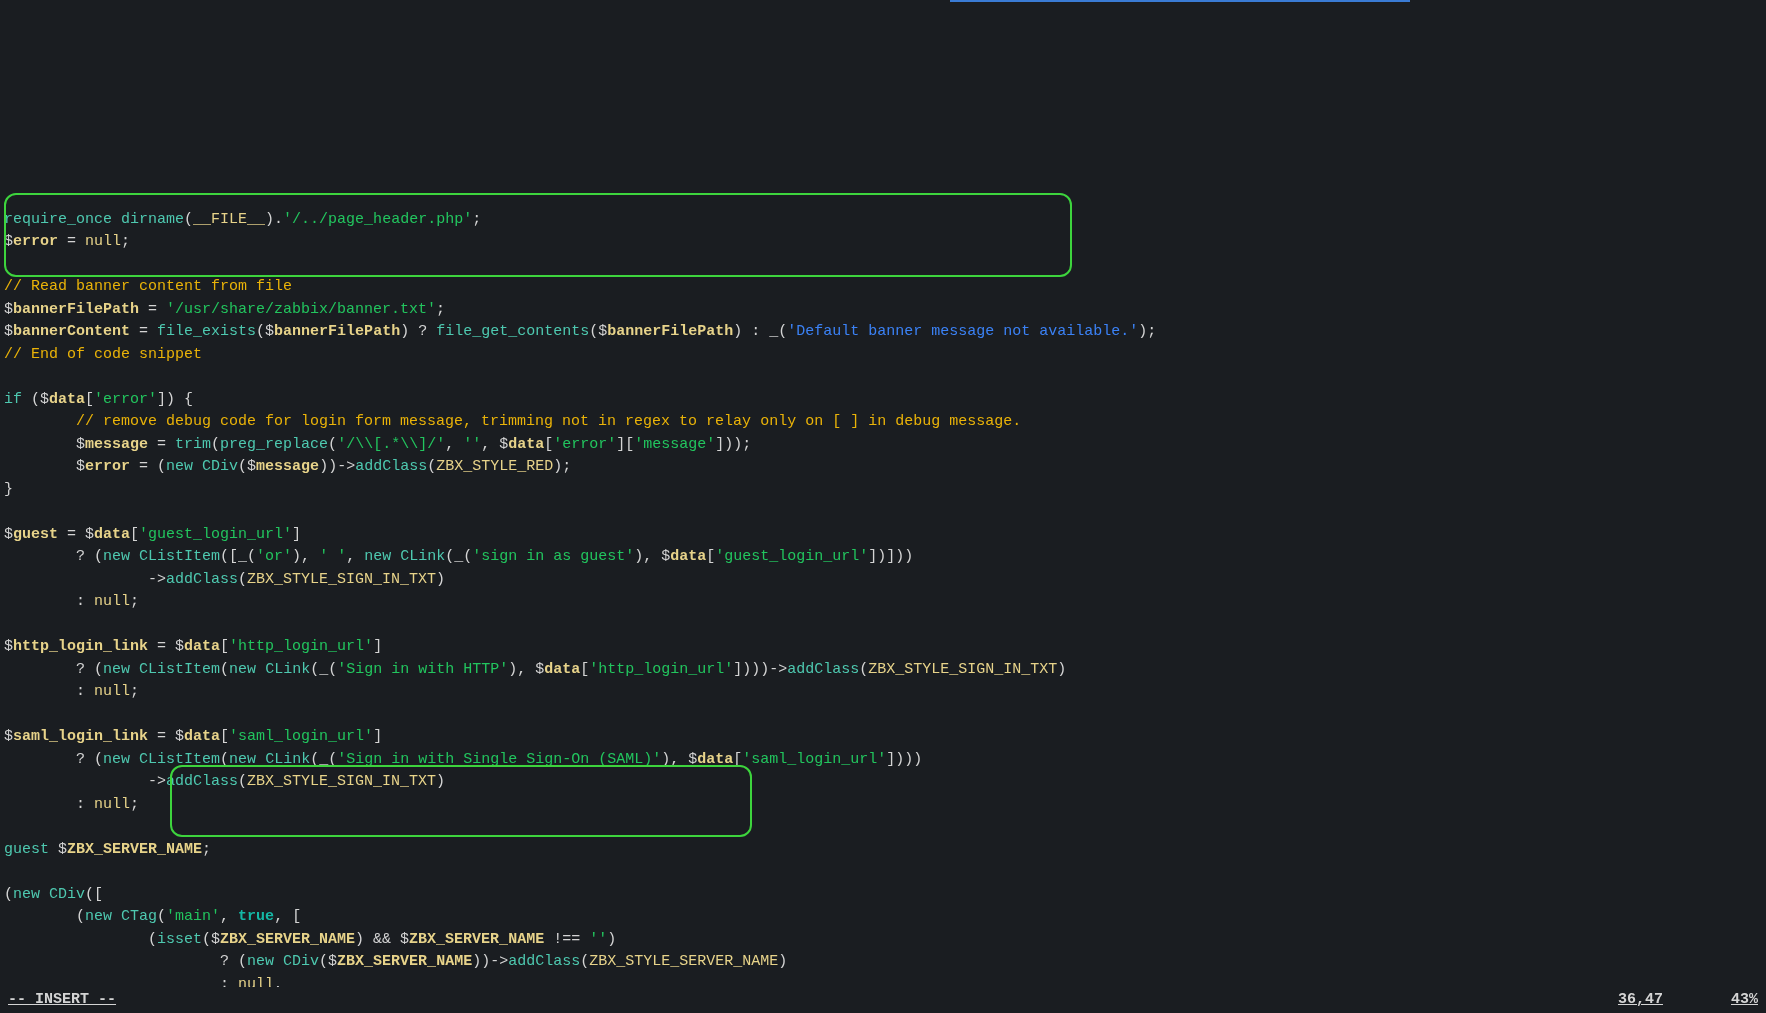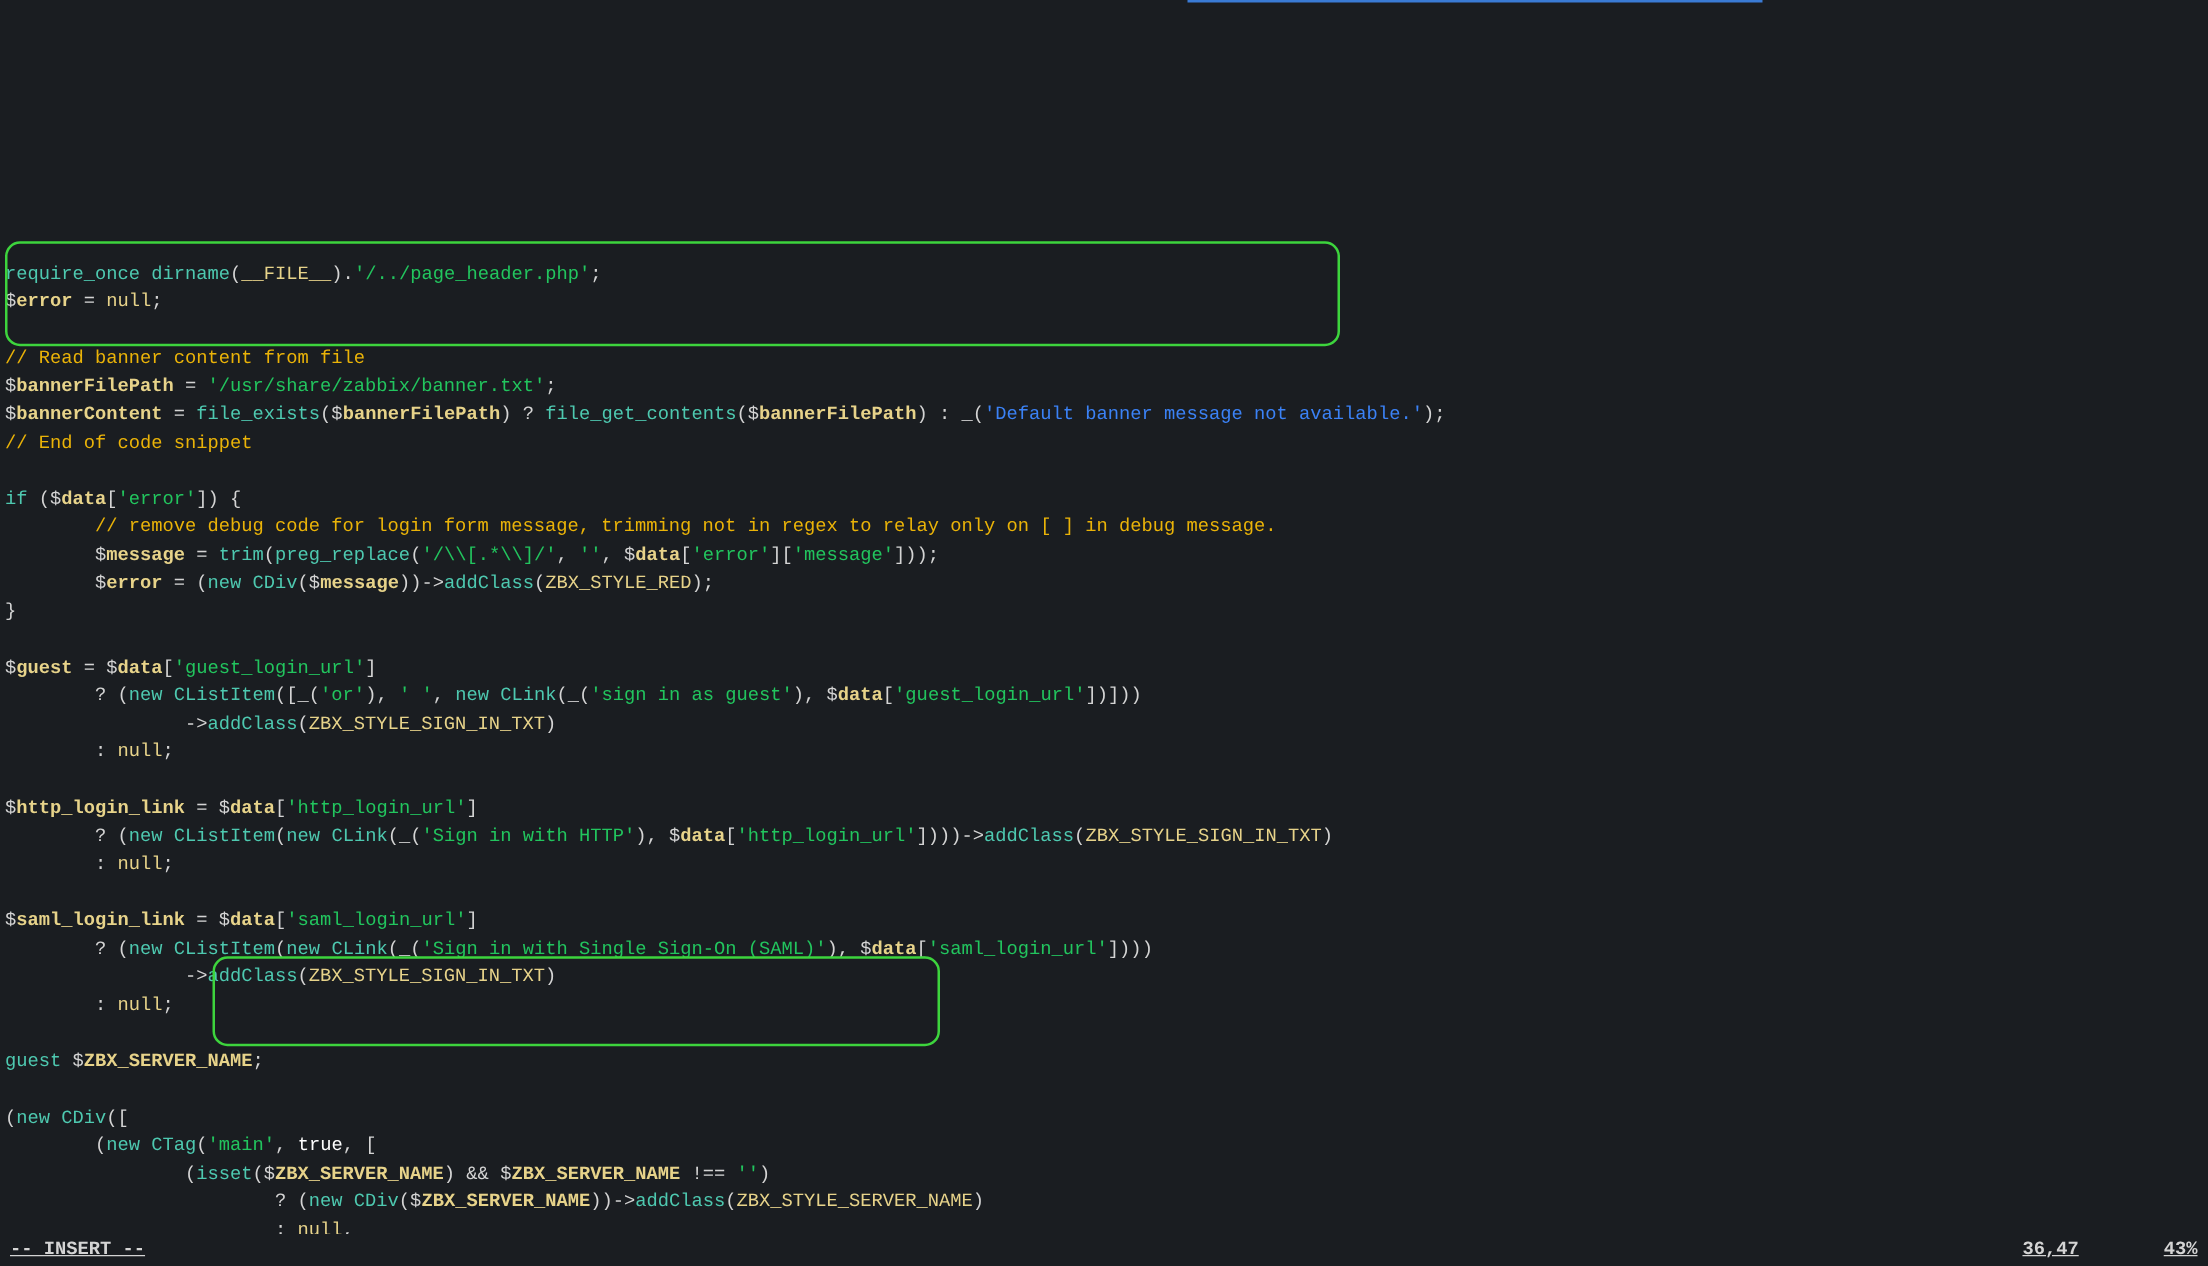--- a/index.html
+++ b/index.html
@@ -39,21 +39,21 @@
     pointer-events: none;
   }
   .kw { color: #4ec9b0; }
   .fn { color: #4ec9b0; }
   .var { color: #e7d38a; font-weight: bold; }
   .str { color: #22c55e; }
   .str2 { color: #3b82f6; }
   .cmt2 { color: #eab308; }
   .const { color: #e7d38a; }
   .null { color: #e7d38a; }
-  .bool { color: #ffffff; }
+  .bool { color: #14b8a6; font-weight: bold; }
   .status-bar {
     position: fixed;
     bottom: 0;
     left: 0;
     right: 0;
     background: #1a1d21;
     color: #d4d4d4;
     padding: 2px 8px;
     display: flex;
     justify-content: space-between;

